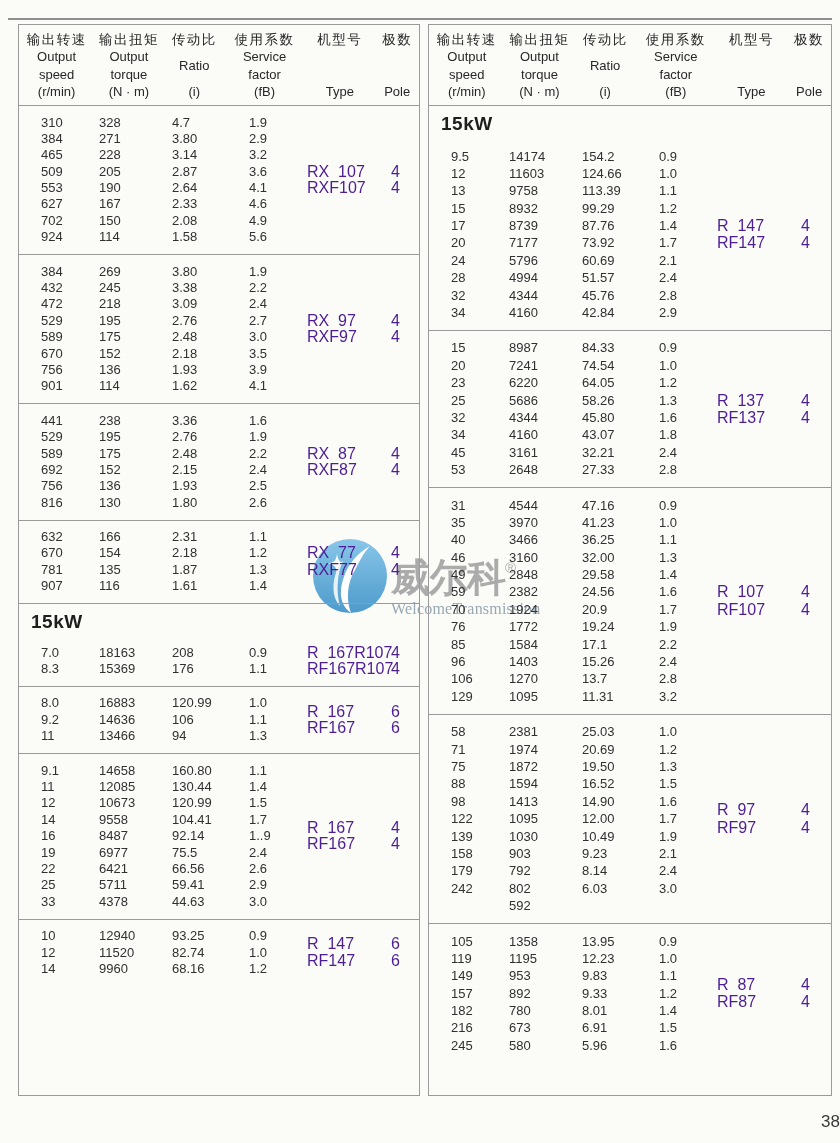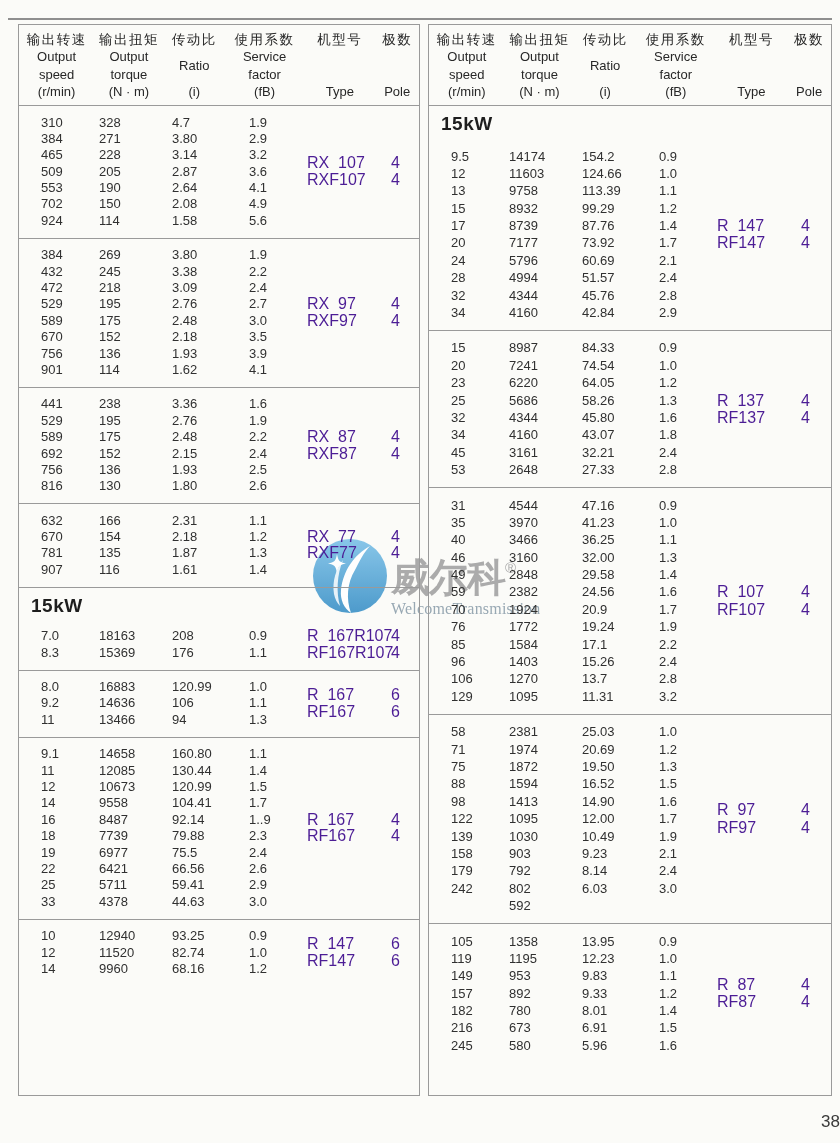--- a/index.html
+++ b/index.html
@@ -101,20 +101,26 @@
         <div class="cell">2.87</div>
         <div class="cell">3.6</div>
       </div>
       <div class="row">
         <div class="cell">553</div>
         <div class="cell">190</div>
         <div class="cell">2.64</div>
         <div class="cell">4.1</div>
       </div>
       <div class="row">
+        <div class="cell">627</div>
+        <div class="cell">167</div>
+        <div class="cell">2.33</div>
+        <div class="cell">4.6</div>
+      </div>
+      <div class="row">
         <div class="cell">702</div>
         <div class="cell">150</div>
         <div class="cell">2.08</div>
         <div class="cell">4.9</div>
       </div>
       <div class="row">
         <div class="cell">924</div>
         <div class="cell">114</div>
         <div class="cell">1.58</div>
         <div class="cell">5.6</div>
@@ -352,26 +358,20 @@
         <div class="cell">14</div>
         <div class="cell">9558</div>
         <div class="cell">104.41</div>
         <div class="cell">1.7</div>
       </div>
       <div class="row">
         <div class="cell">16</div>
         <div class="cell">8487</div>
         <div class="cell">92.14</div>
         <div class="cell">1..9</div>
-      </div>
-      <div class="row">
-        <div class="cell">18</div>
-        <div class="cell">7739</div>
-        <div class="cell">79.88</div>
-        <div class="cell">2.3</div>
       </div>
       <div class="row">
         <div class="cell">19</div>
         <div class="cell">6977</div>
         <div class="cell">75.5</div>
         <div class="cell">2.4</div>
       </div>
       <div class="row">
         <div class="cell">22</div>
         <div class="cell">6421</div>

